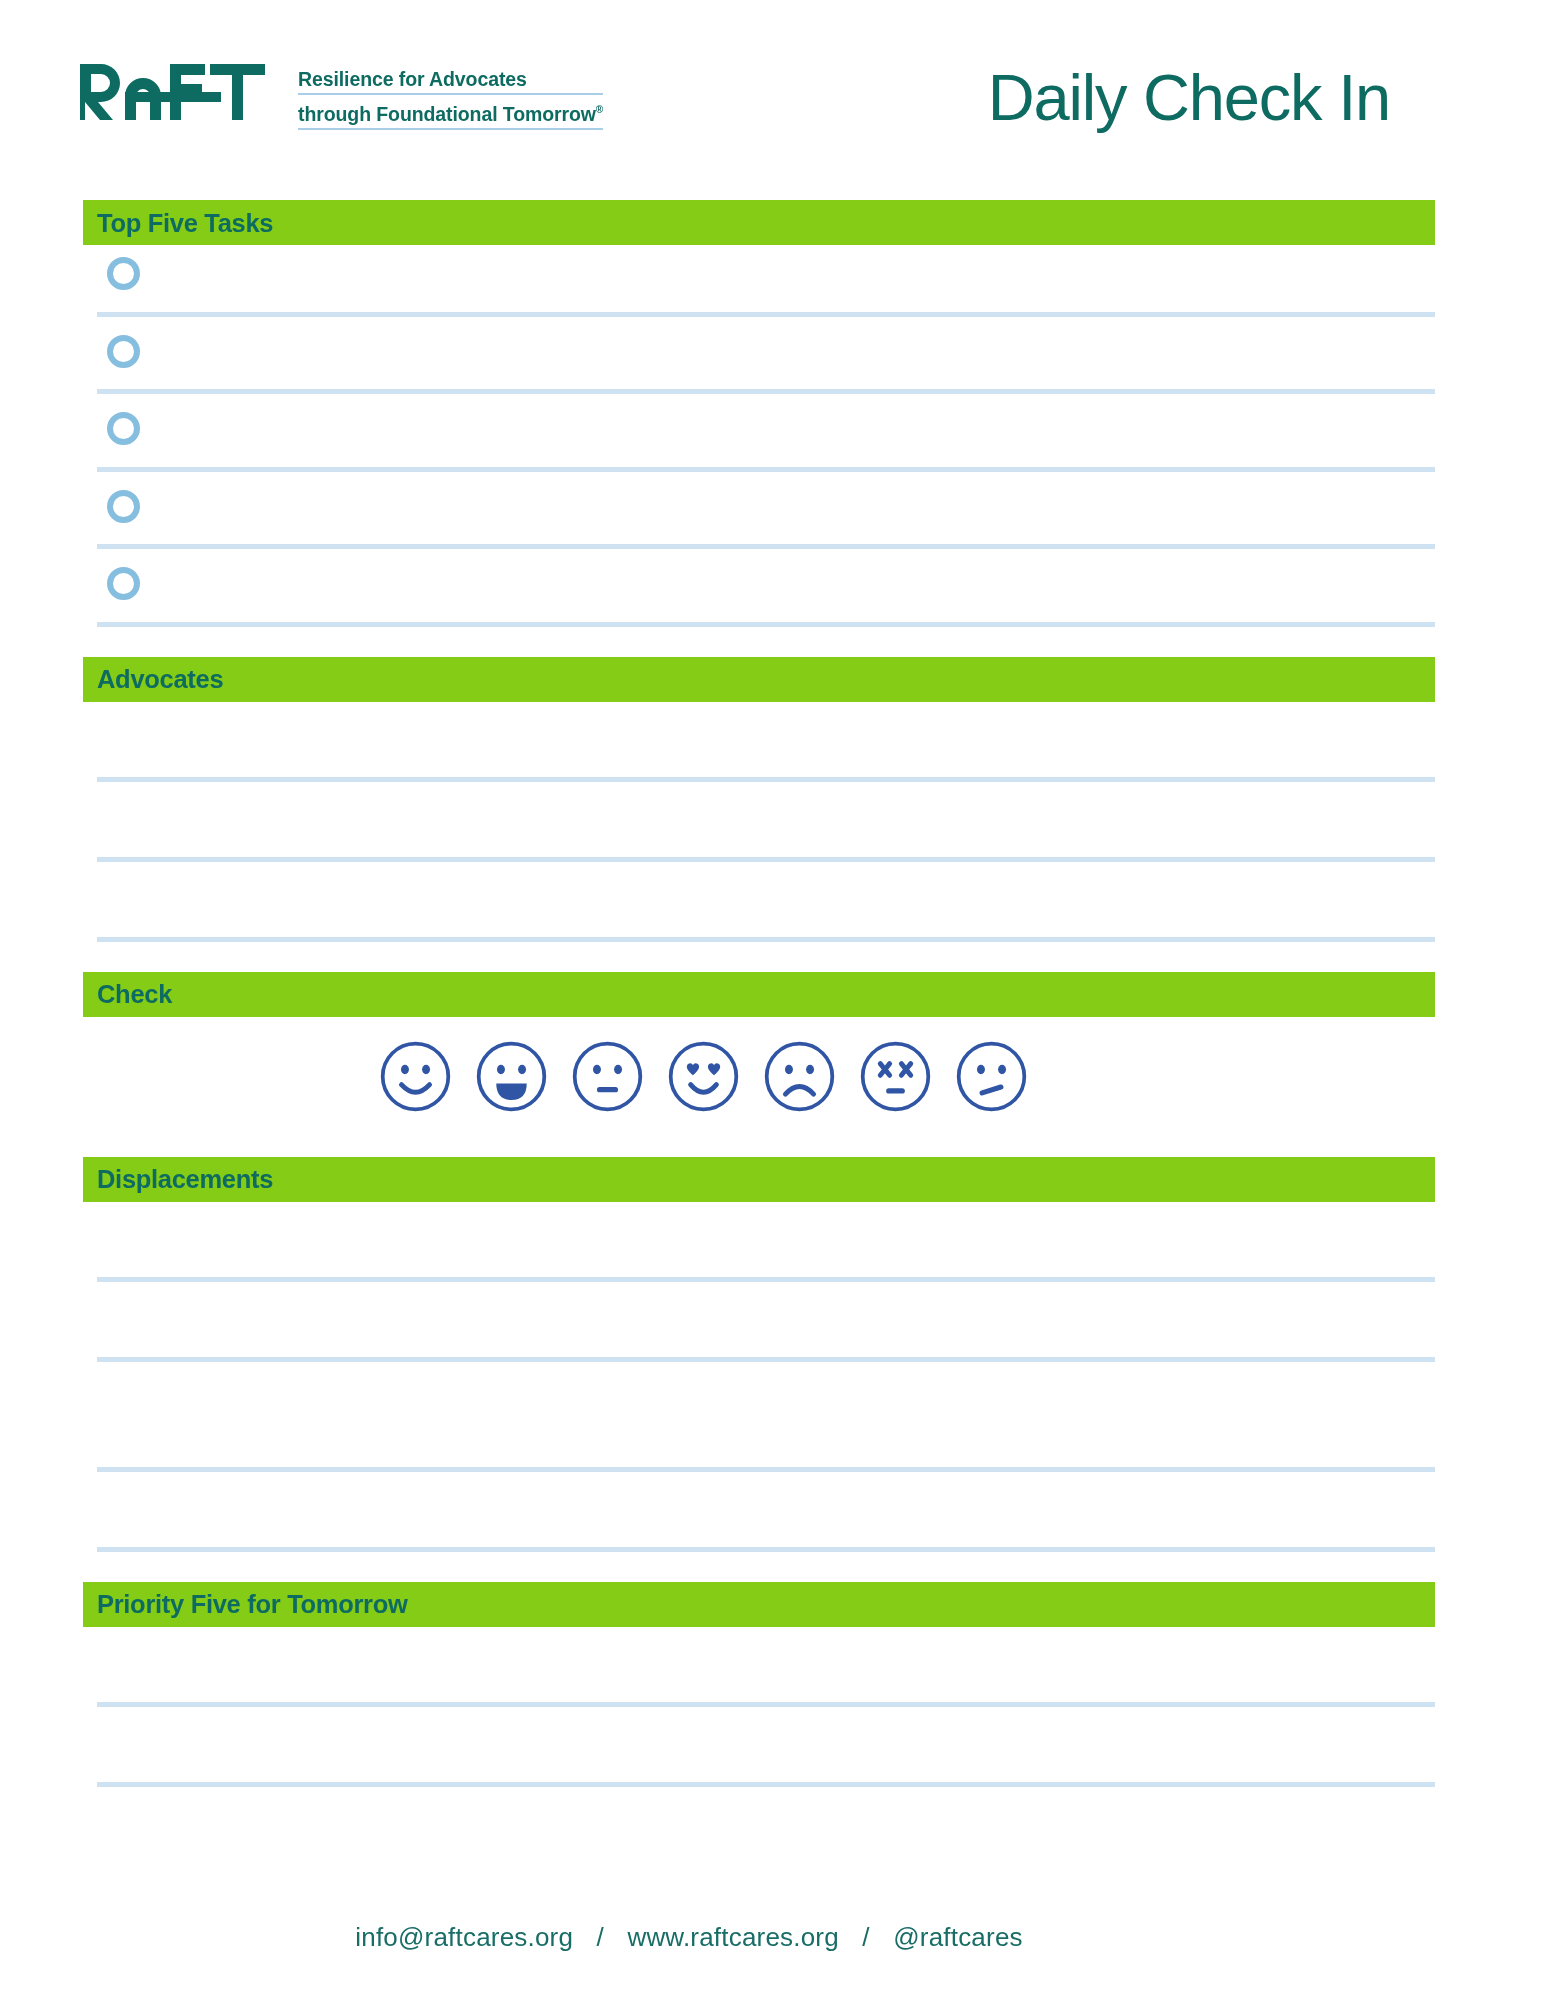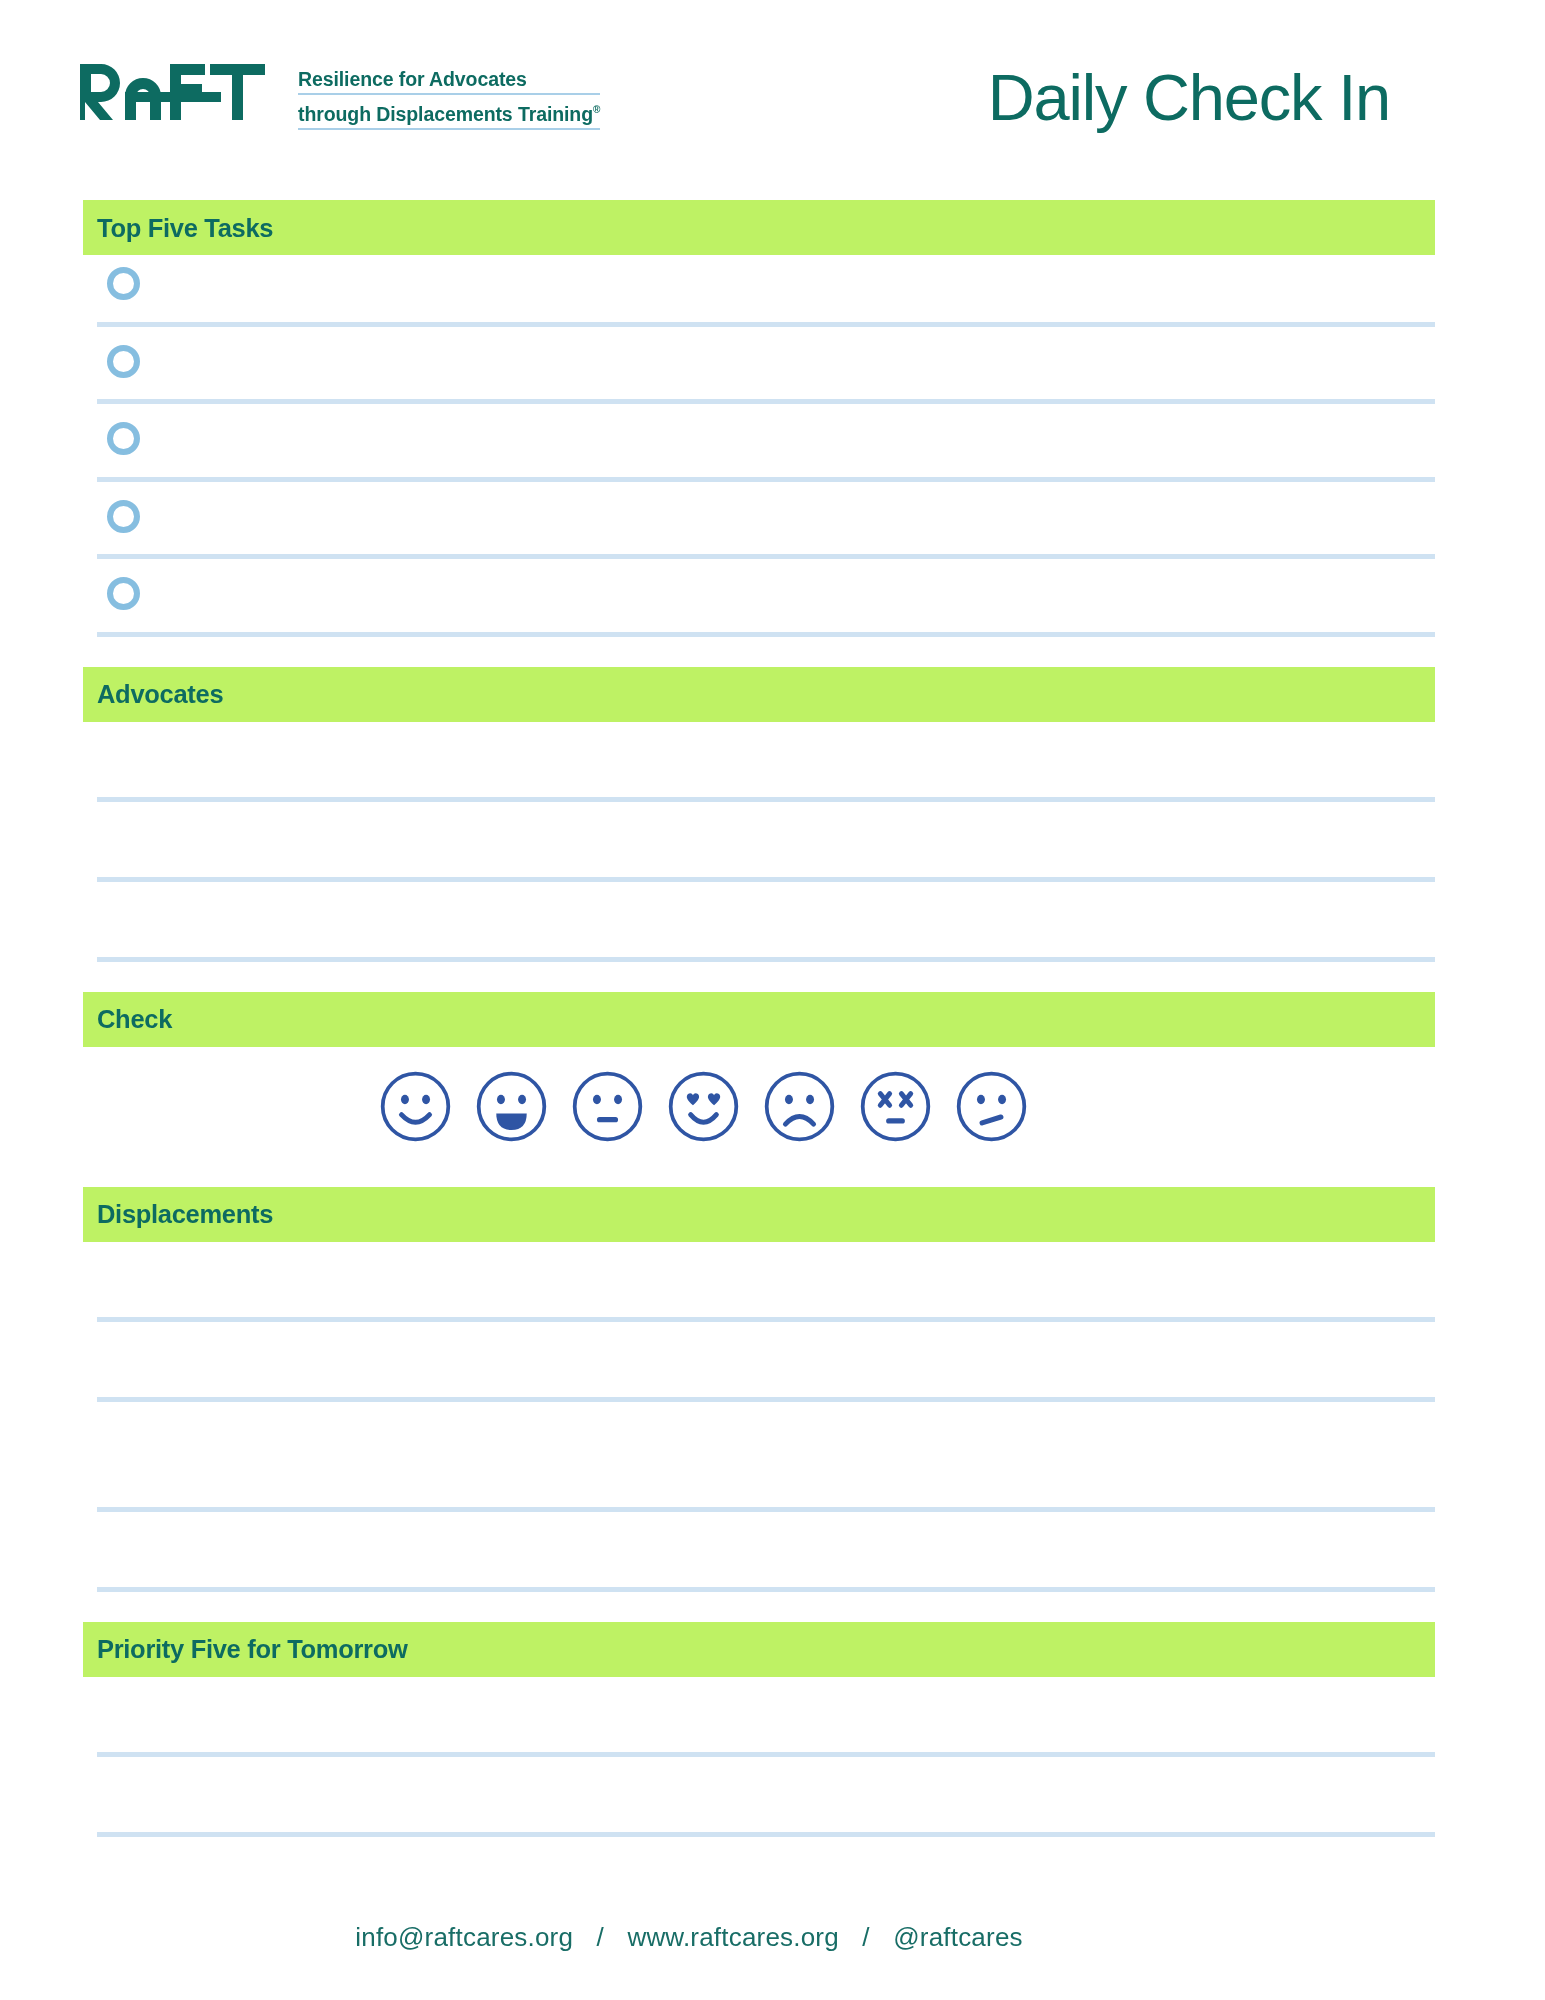--- a/index.html
+++ b/index.html
@@ -73,22 +73,22 @@
   }
 
   
   .content {
     position: absolute;
     left: 83px;
     top: 0;
     width: 1352px;
   }
   .section-header {
-    background: #bef264;
-    height: 55px;
+    background: #84cc16;
+    height: 45px;
     display: flex;
     align-items: center;
     padding-left: 14px;
     box-sizing: border-box;
   }
   .section-header .title {
     color: #0d6b61;
     font-size: 25.5px;
     font-weight: bold;
     letter-spacing: -0.3px;
@@ -192,21 +192,21 @@
           <path d="M90 2 h35 v11 h-24 v9 h21 v11 h-21 v25 h-11 z"></path>
 
           <path d="M130 2 h55 v11 h-22 v45 h-11 v-45 h-22 z"></path>
 
           <rect x="45" y="30" width="96" height="10"></rect>
         </g>
       </svg>
 
       <div class="logo-tagline">
         <div class="tag-line">Resilience for Advocates</div>
-        <div class="tag-line second"><span>through Displacements Training</span><span class="tag-reg">®</span></div>
+        <div class="tag-line second"><span>through Foundational Tomorrow</span><span class="tag-reg">®</span></div>
       </div>
     </div>
 
     <div class="page-title">Daily Check In</div>
   </div>
 
   <div class="content" style="top:200px;">
 
     <div class="section-header">
       <span class="title">Top Five Tasks</span>

